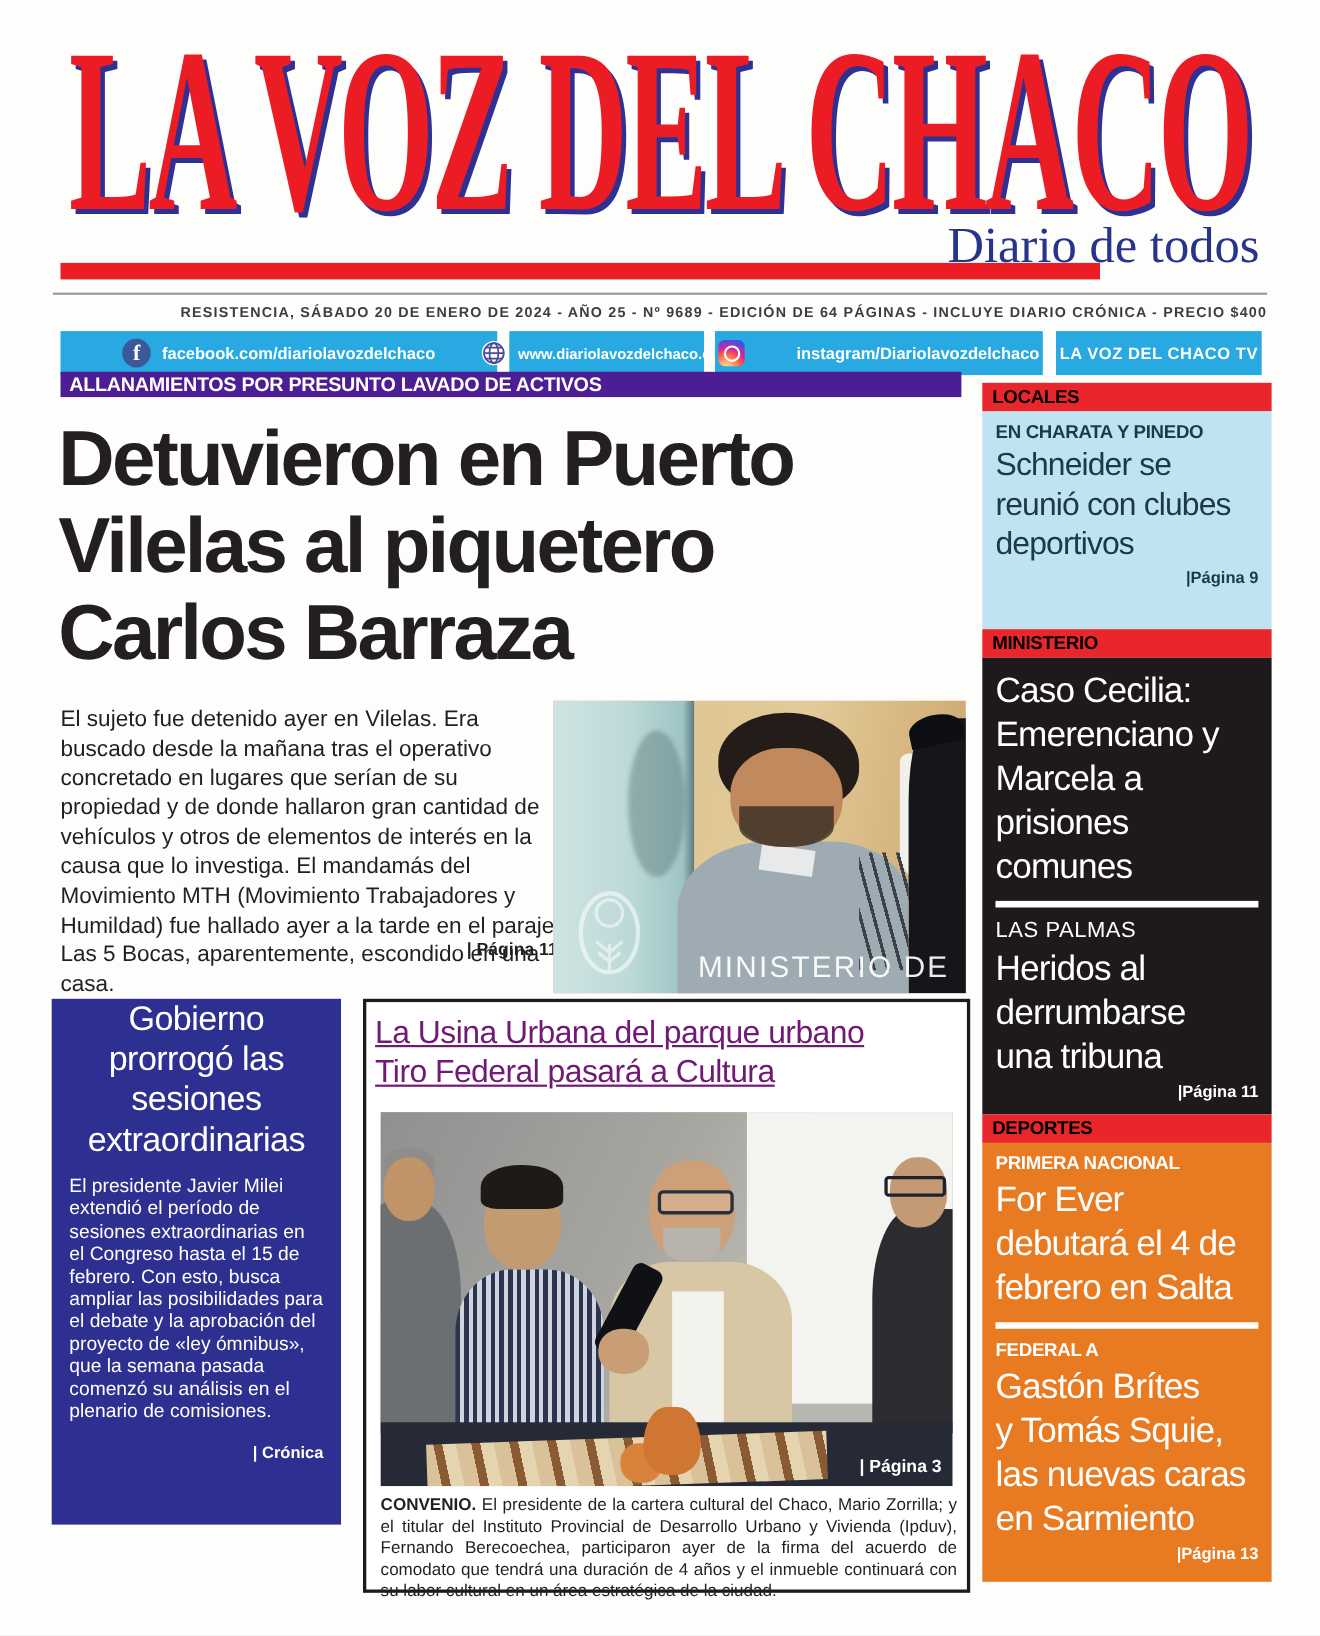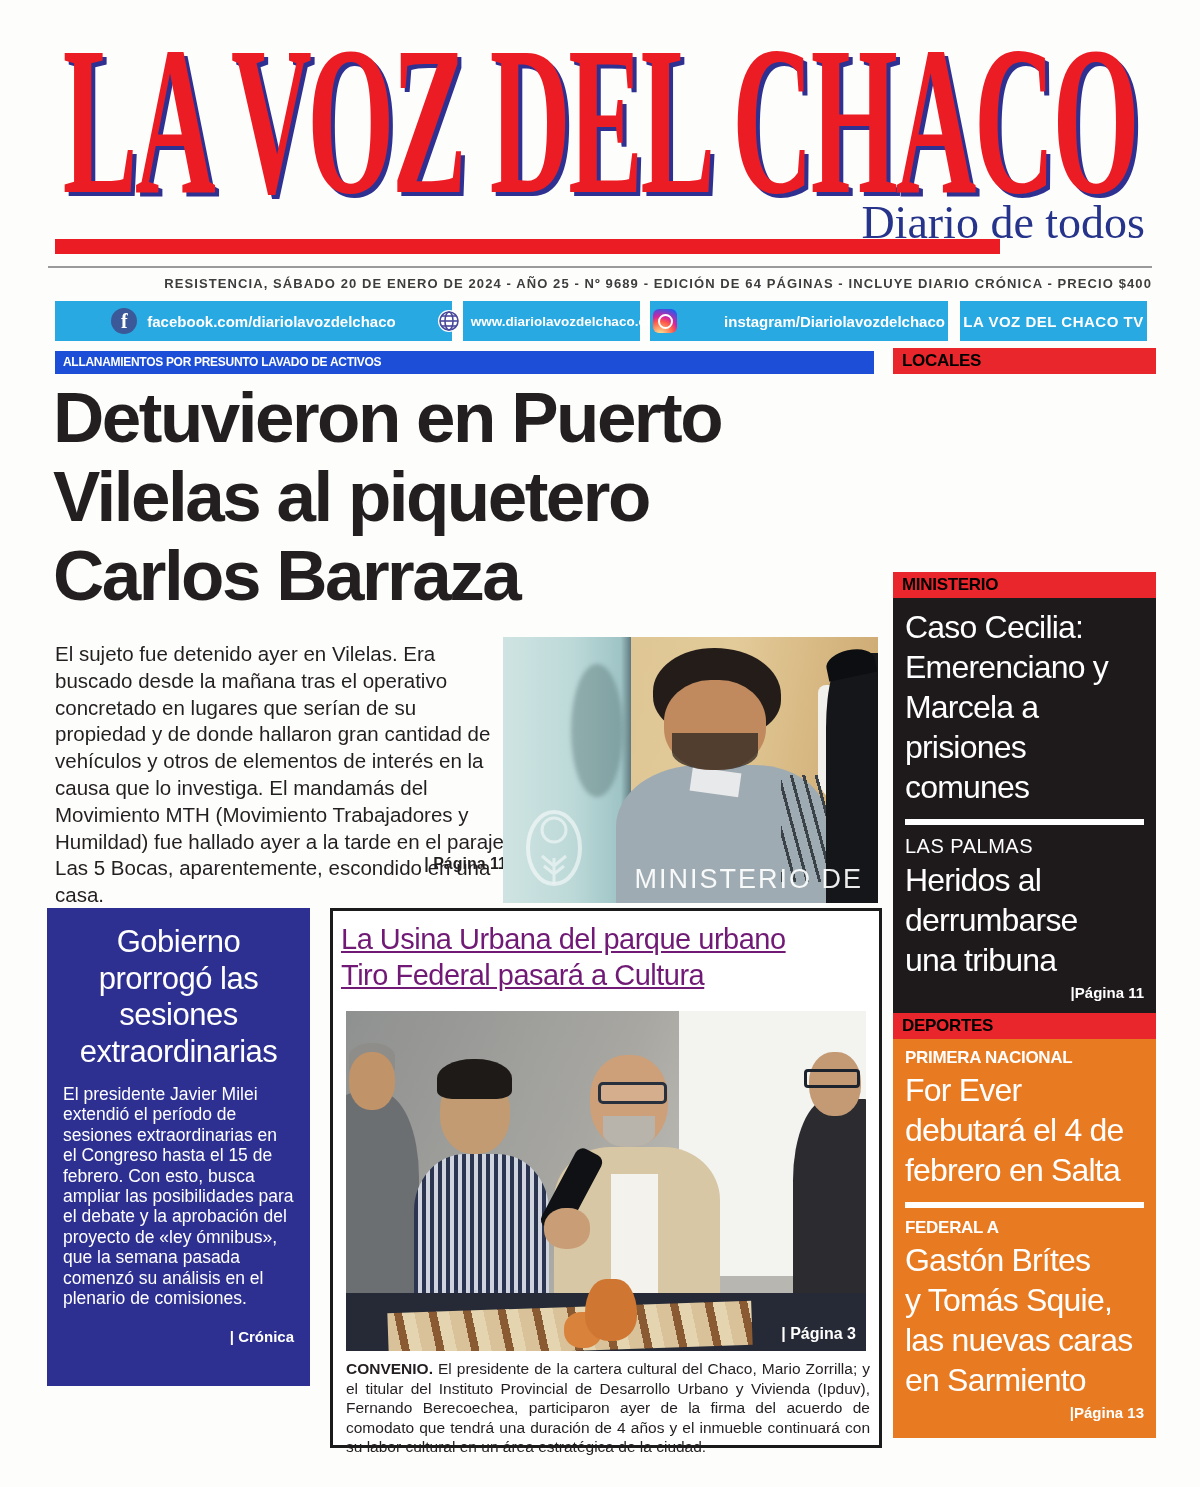--- a/index.html
+++ b/index.html
@@ -28,22 +28,22 @@
   .icon-fb{width:26px;height:26px;border-radius:50%;background:#3B5998;color:#fff;
         font-family:"Liberation Serif",serif;font-weight:bold;font-size:20px;line-height:26px;
         text-align:center;flex:0 0 auto;}
   .icon-globe{width:24px;height:24px;flex:0 0 auto;}
   .icon-ig{width:24px;height:24px;border-radius:6px;flex:0 0 auto;
         background:radial-gradient(circle at 30% 110%,#fdf497 0%,#fd5949 45%,#d6249f 60%,#285AEB 90%);
         display:flex;align-items:center;justify-content:center;}
   .icon-ig .lens{width:11px;height:11px;border:2px solid #fff;border-radius:50%;}
 
   
-  .kicker{position:absolute;left:55px;top:351px;width:819px;height:23px;background:#1d4ed8;
-        color:#fff;font-weight:bold;font-size:12px;line-height:23px;padding-left:8px;
+  .kicker{position:absolute;left:55px;top:338px;width:819px;height:23px;background:#4c1d95;
+        color:#fff;font-weight:bold;font-size:18px;line-height:23px;padding-left:8px;
         box-sizing:border-box;letter-spacing:-0.3px;white-space:nowrap;overflow:hidden;}
   .headline{position:absolute;left:53px;top:378px;width:840px;font-size:71px;font-weight:bold;
         color:#231F20;line-height:79px;letter-spacing:-2.5px;white-space:pre-line;}
   .lede{position:absolute;left:55px;top:641px;width:452px;font-size:20.5px;line-height:26.8px;
         color:#231F20;}
   .lede-pageref{position:absolute;left:55px;top:855px;width:452px;text-align:right;
         font-weight:bold;font-size:16px;color:#231F20;}
 
   
   .photo1{position:absolute;left:503px;top:637px;width:375px;height:266px;overflow:hidden;
@@ -69,21 +69,21 @@
   .p1-cop{position:absolute;right:-4%;top:6%;width:18%;height:94%;background:#15161a;
         border-radius:30% 0 0 0;}
   .p1-cap{position:absolute;right:1%;top:5%;width:13%;height:10%;background:#0d0e11;
         border-radius:50% 50% 0 0;transform:rotate(-12deg);}
   .p1-crest{position:absolute;left:4%;bottom:2%;width:72px;height:90px;opacity:.65;}
   .p1-watermark{position:absolute;right:4%;bottom:3%;color:rgba(255,255,255,0.92);
         font-size:27px;letter-spacing:2px;font-weight:normal;}
 
   
   .bluebox{position:absolute;left:47px;top:908px;width:263px;height:478px;background:#2D3091;
-        color:#fff;box-sizing:border-box;padding:16px 16px 0 16px;}
+        color:#fff;box-sizing:border-box;padding:0 16px 0 16px;}
   .bluebox .bb-title{text-align:center;font-size:31px;line-height:36.5px;font-weight:normal;
         white-space:pre-line;letter-spacing:-0.5px;}
   .bluebox .bb-body{margin-top:14px;font-size:17.5px;line-height:20.4px;}
   .bluebox .bb-credit{text-align:right;font-weight:bold;font-size:15px;margin-top:20px;}
 
   
   .centerbox{position:absolute;left:330px;top:908px;width:552px;height:540px;background:#fff;
         border:3px solid #1b1b1b;box-sizing:border-box;}
   .cb-headline{margin:10px 8px 0 8px;text-align:left;font-size:29px;line-height:36px;
         color:#701a75;font-weight:normal;white-space:pre-line;letter-spacing:-0.5px;text-decoration:underline;}
@@ -245,20 +245,27 @@
       <div class="p2-table"></div>
       <div class="p2-runner"></div>
       <div class="p2-pot2"></div>
       <div class="p2-pot1"></div>
       <div class="p2-pageref">| Página 3</div>
     </div>
     <div class="cb-caption"><b>CONVENIO.</b><span> El presidente de la cartera cultural del Chaco, Mario Zorrilla; y el titular del Instituto Provincial de Desarrollo Urbano y Vivienda (Ipduv), Fernando Berecoechea, participaron ayer de la firma del acuerdo de comodato que tendrá una duración de 4 años y el inmueble continuará con su labor cultural en un área estratégica de la ciudad.</span></div>
   </div>
 
   <div class="side-header hdr-locales">LOCALES</div>
+  <div class="side-box box-locales">
+    <div class="side-kicker">EN CHARATA Y PINEDO</div>
+    <div class="side-story">Schneider se
+reunió con clubes
+deportivos</div>
+    <div class="side-pageref">|Página 9</div>
+  </div>
 
   <div class="side-header hdr-policiales">MINISTERIO</div>
   <div class="side-box box-policiales">
     <div class="side-story">Caso Cecilia:
 Emerenciano y
 Marcela a
 prisiones
 comunes</div>
     <div class="side-divider"></div>
     <div class="thin-kicker">LAS PALMAS</div>

